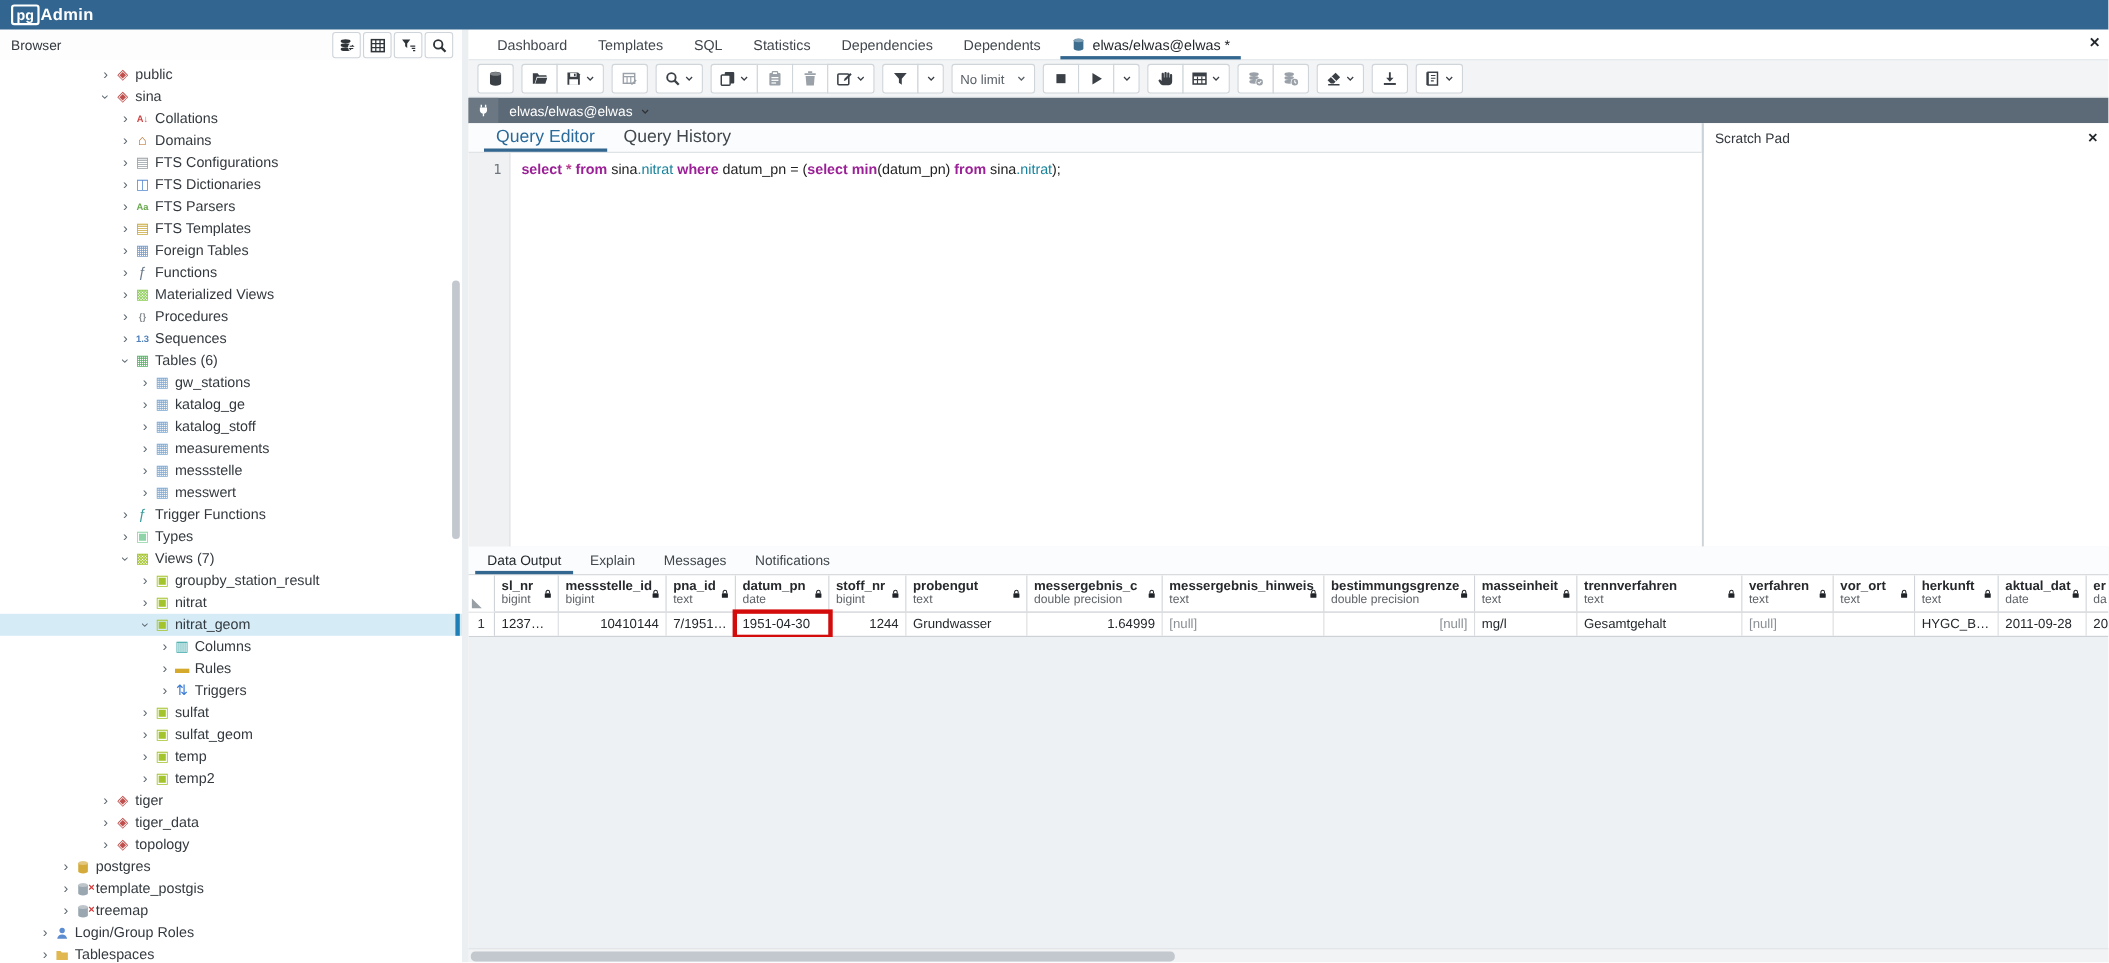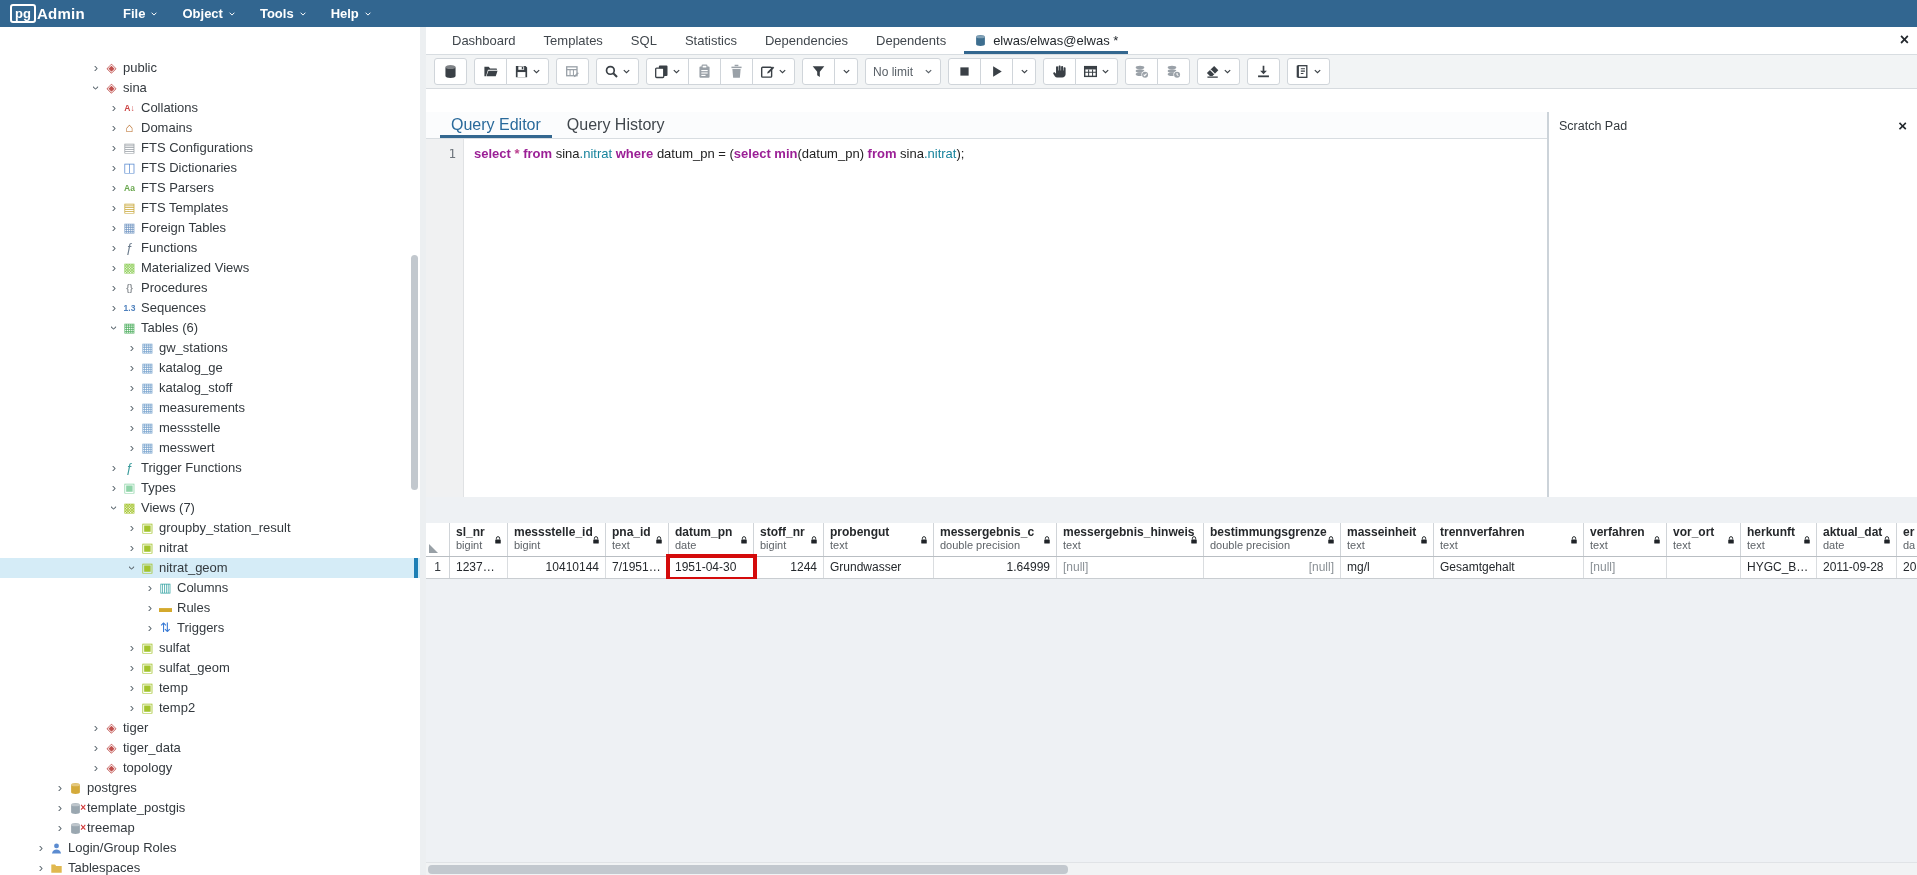--- a/index.html
+++ b/index.html
@@ -234,48 +234,47 @@
         <path d="M3.2 5.4L8 10.2l4.8-4.8" fill="none" stroke="currentColor" stroke-width="2"></path>
       </symbol>
 </defs>
 </svg>
 
 <div id="root">
 
   <div id="topbar">
     <span class="pgbox">pg</span>
     <span class="pgadmin">Admin</span>
-    <span id="menu-items" style="display:flex">
-        <span class="menu-item">
-          <span>File</span>
-          <svg class="ic" style="width: 8px; height: 8px;;fill:none">
-            <use href="#s-chev"></use>
-          </svg>
-        </span>
-        <span class="menu-item">
-          <span>Object</span>
-          <svg class="ic" style="width: 8px; height: 8px;;fill:none">
-            <use href="#s-chev"></use>
-          </svg>
-        </span>
-        <span class="menu-item">
-          <span>Tools</span>
-          <svg class="ic" style="width: 8px; height: 8px;;fill:none">
-            <use href="#s-chev"></use>
-          </svg>
-        </span>
-        <span class="menu-item">
-          <span>Help</span>
-          <svg class="ic" style="width: 8px; height: 8px;;fill:none">
-            <use href="#s-chev"></use>
-          </svg>
-        </span>
-      </span>
   </div>
 
+  <div id="browser-header">
+    <span id="browser-title">Browser</span>
+    <span id="browser-buttons" style="display:flex;margin-right:6px;">
+        <button class="bh-btn">
+          <svg class="ic" style="width: 15px; height: 15px;">
+            <use href="#s-dbsync"></use>
+          </svg>
+        </button>
+        <button class="bh-btn">
+          <svg class="ic" style="width: 15px; height: 15px;">
+            <use href="#s-grid"></use>
+          </svg>
+        </button>
+        <button class="bh-btn">
+          <svg class="ic" style="width: 15px; height: 15px;">
+            <use href="#s-filtertree"></use>
+          </svg>
+        </button>
+        <button class="bh-btn">
+          <svg class="ic" style="width: 15px; height: 15px;">
+            <use href="#s-search"></use>
+          </svg>
+        </button>
+      </span>
+  </div>
 
   <div id="vdivider"></div>
 
   <div id="tabsrow">
       <div class="mtab">
         <span>Dashboard</span>
       </div>
       <div class="mtab">
         <span>Templates</span>
       </div>
@@ -474,20 +473,33 @@
           </svg>
           <span class="caret">
             <svg class="ic" style="width: 9px; height: 9px;;fill:none">
               <use href="#s-chev"></use>
             </svg>
           </span>
         </button>
       </span>
     </div>
 
+  <div id="connbar">
+    <span id="conn-icon">
+        <svg class="ic">
+          <use href="#s-plug"></use>
+        </svg>
+      </span>
+    <span id="conn-label">elwas/elwas@elwas</span>
+    <span class="caret">
+        <svg class="ic" style="width:9px;height:9px;fill:none">
+          <use href="#s-chev"></use>
+        </svg>
+      </span>
+  </div>
 
   <div id="editor-tabs">
       <div class="etab active">
         <span>Query Editor</span>
       </div>
       <div class="etab">
         <span>Query History</span>
       </div>
     </div>
 
@@ -732,20 +744,34 @@
           <svg class="ic" style="width: 13px; height: 13px;">
             <use href="#s-folderfill"></use>
           </svg>
         </span>
         <span>Tablespaces</span>
       </div>
     </div>
   <div id="tree-vscroll"></div>
 
   <div id="output">
+    <div id="output-tabs">
+        <div class="otab active">
+          <span>Data Output</span>
+        </div>
+        <div class="otab">
+          <span>Explain</span>
+        </div>
+        <div class="otab">
+          <span>Messages</span>
+        </div>
+        <div class="otab">
+          <span>Notifications</span>
+        </div>
+      </div>
     <div id="grid">
       <div id="ghead">
           <div id="gcorner">
             <span class="tri"></span>
           </div>
           <div class="hcell" style="width: 58px;">
             <div class="hname">sl_nr</div>
             <div class="htype">bigint</div>
             <span class="hlock">
               <svg class="ic" style="width: 10px; height: 11px;">

